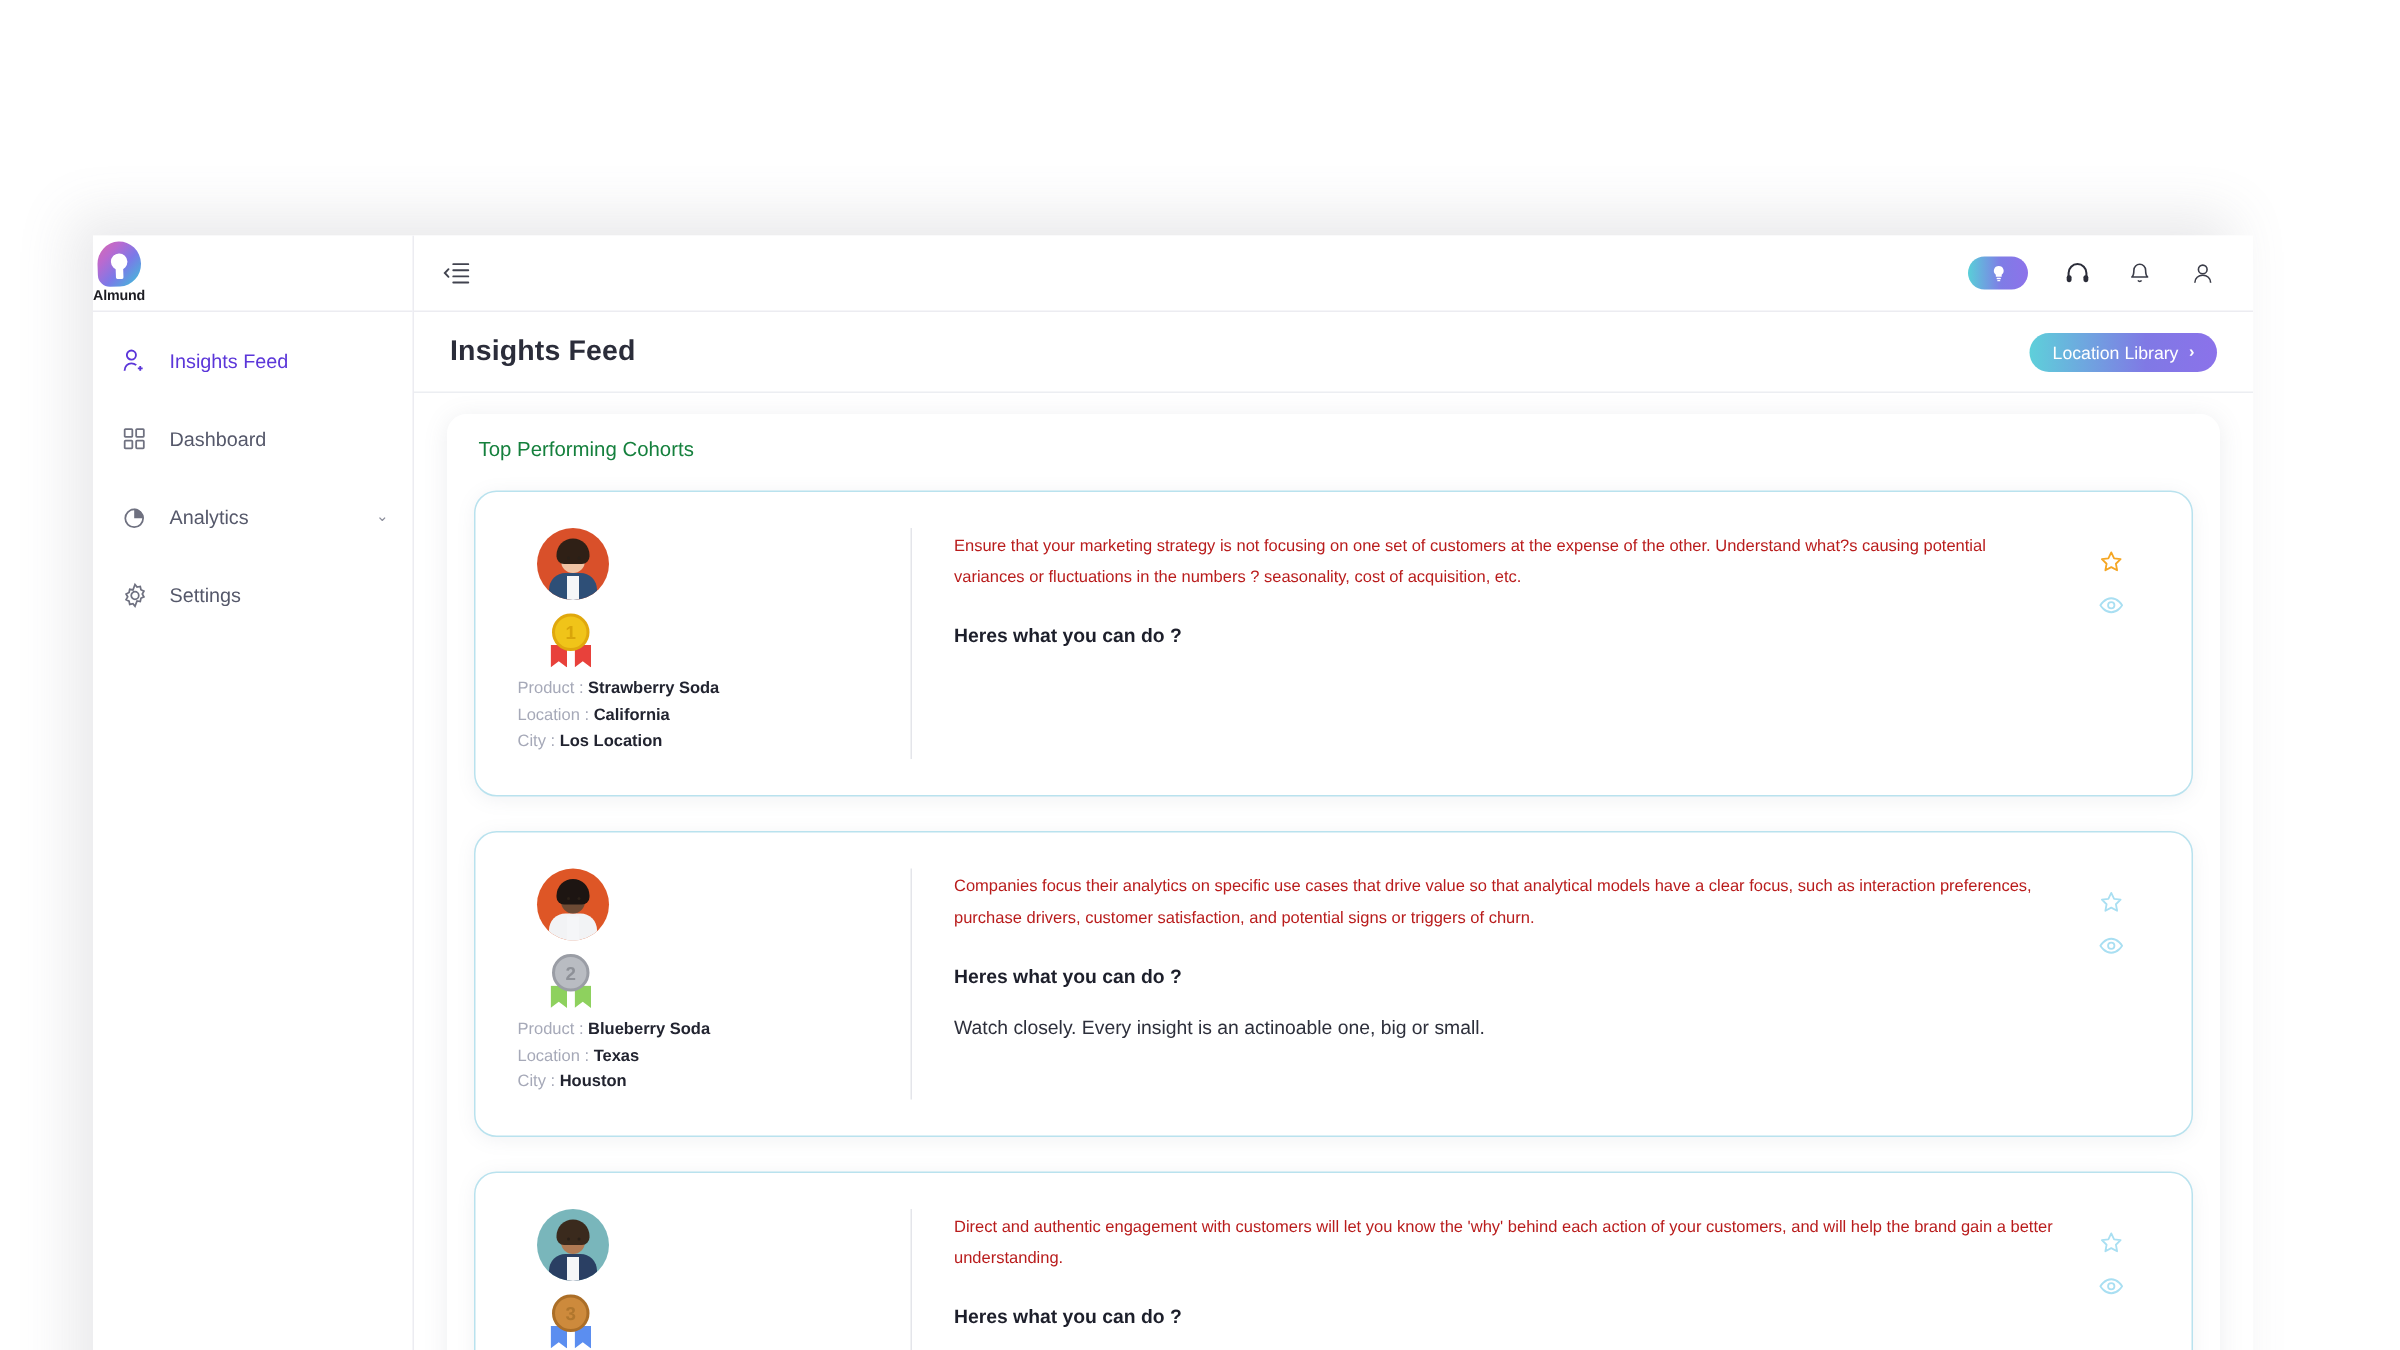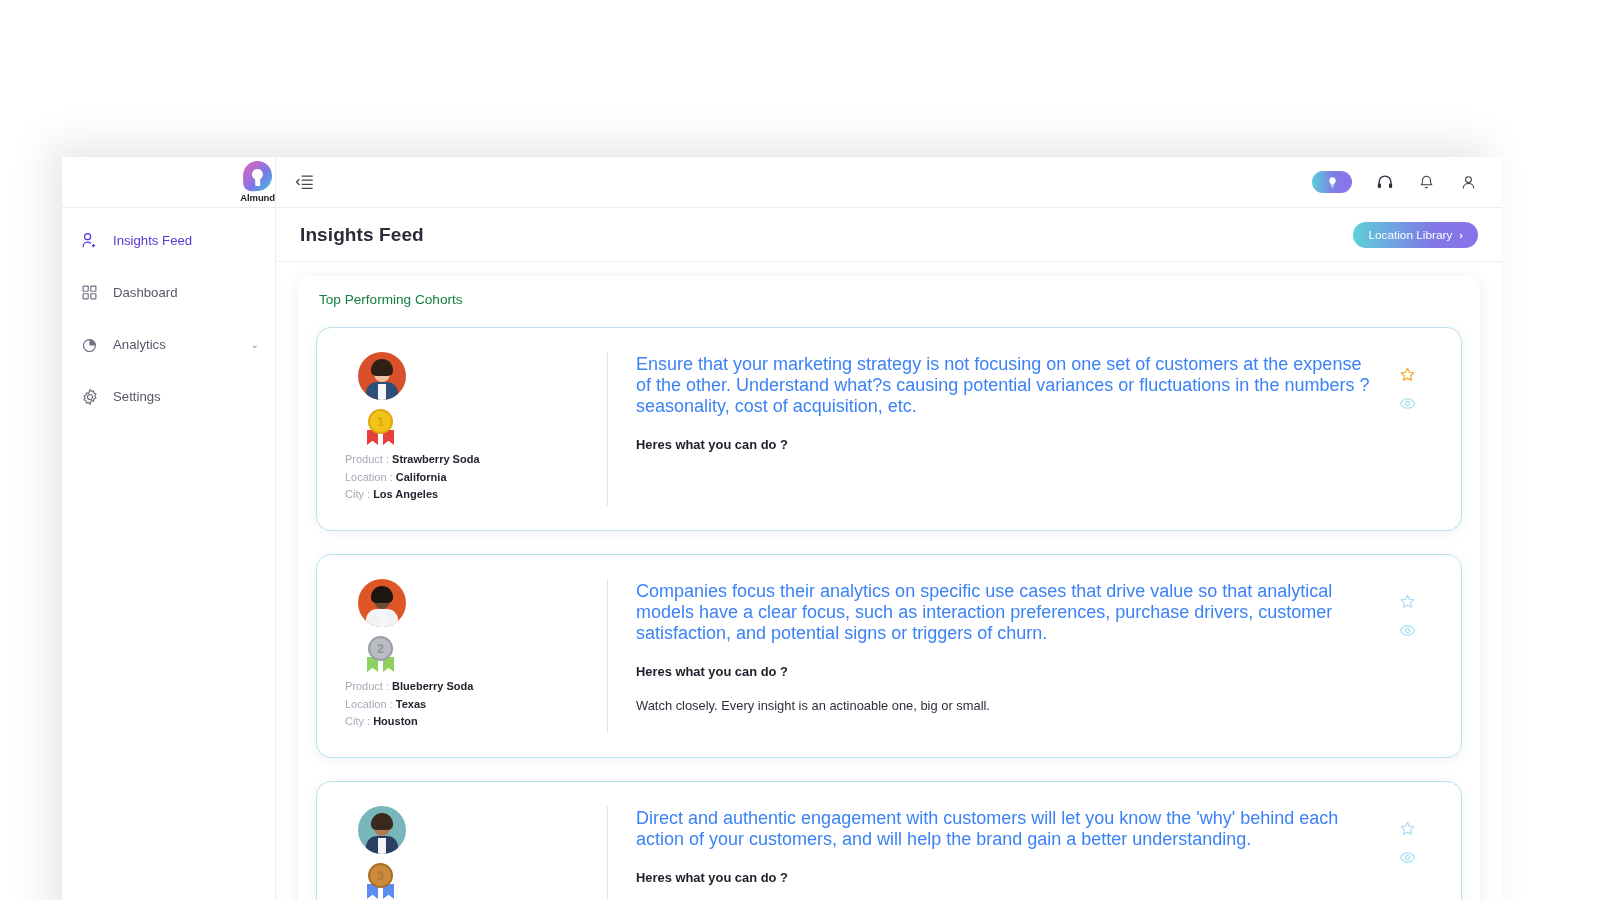--- a/index.html
+++ b/index.html
@@ -32,21 +32,21 @@
     background: #ffffff;
     border-right: 1px solid #ececf1;
     display: flex;
     flex-direction: column;
   }
 
   #brand {
     height: 51px;
     display: flex;
     align-items: center;
-    justify-content: flex-end;
+    justify-content: flex-start;
     border-bottom: 1px solid #ececf1;
     flex: 0 0 51px;
   }
   #brand-inner { display: flex; flex-direction: column; align-items: center; gap: 1px; }
   .logo-mark {
     width: 29px; height: 30px;
     background: linear-gradient(135deg,#d96ab0 0%,#b96ad0 28%,#7b79e8 58%,#39c6d6 100%);
     border-radius: 50% 50% 50% 8px;
     transform: rotate(-2deg);
     position: relative;
@@ -196,21 +196,21 @@
     display: flex; align-items: center; justify-content: center;
     font-size: 12.5px; font-weight: bold;
   }
 
   .meta-line { font-size: 11px; color: #a6a9b8; line-height: 17.6px; white-space: nowrap; }
   .meta-line b { color: #222430; font-weight: bold; }
 
   .card-divider { width: 1px; background: #e4e5ea; margin: 4px 28px 4px 0; flex: 0 0 1px; }
 
   .card-body { flex: 1; min-width: 0; padding-top: 6px; }
-  .body-lead { font-size: 18px; line-height: 21px; color: #3b82f6; }
+  .body-lead { font-size: 11px; line-height: 21px; color: #b91c1c; }
   .body-q { font-size: 12.9px; font-weight: bold; color: #1d1f2b; margin: 20px 0 16px 0; }
   .body-ans { font-size: 12.9px; line-height: 21px; color: #2d2f3b; }
 
   .card-actions {
     width: 72px; flex: 0 0 72px;
     display: flex; flex-direction: column; align-items: center;
     padding-top: 18px; gap: 12px;
   }
   .act-icon { width: 17px; height: 17px; cursor: pointer; }
 
@@ -347,21 +347,21 @@
       <div class="medal">
         <div class="medal-ribbon-l" style="background:#e8413b"></div>
         <div class="medal-ribbon-r" style="background:#e8413b"></div>
         <div class="medal-disc" style="background:#f0c419;border:2px solid #e0a80d;color:#d9a50a">1</div>
       </div>
       <div class="meta-line">Product :
        <b>Strawberry Soda</b></div>
                 <div class="meta-line">Location :
        <b>California</b></div>
                 <div class="meta-line">City :
-       <b>Los Angeles</b></div>
+       <b>Los Location</b></div>
     </div>
 
     <div class="card-divider"></div>
 
     <div class="card-body">
       <p class="body-lead">Ensure that your marketing strategy is not focusing on one set of customers at the expense of the other. Understand what?s causing potential variances or fluctuations in the numbers ? seasonality, cost of acquisition, etc.</p>
       <p class="body-q">Heres what you can do ?</p>
     </div>
 
     <div class="card-actions">

